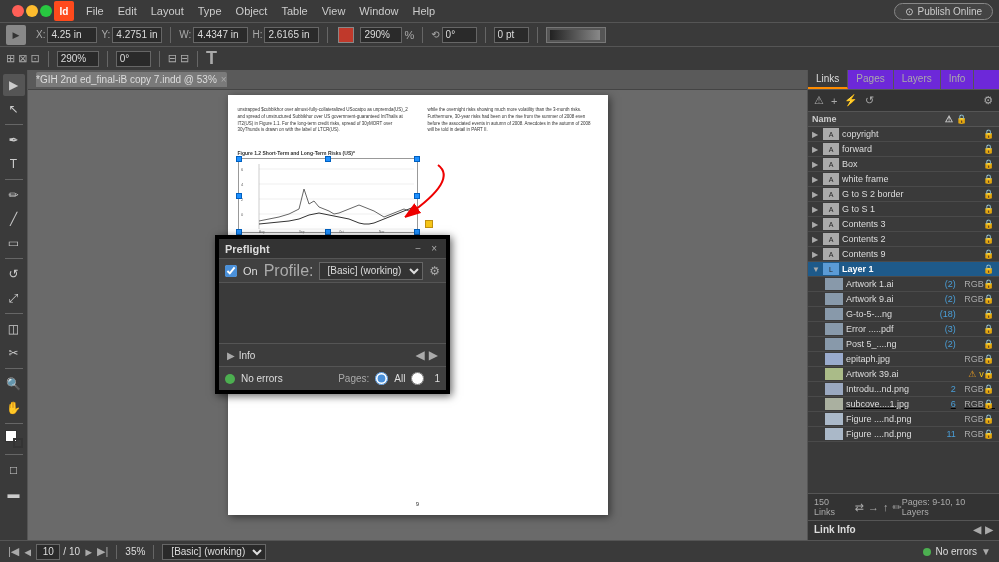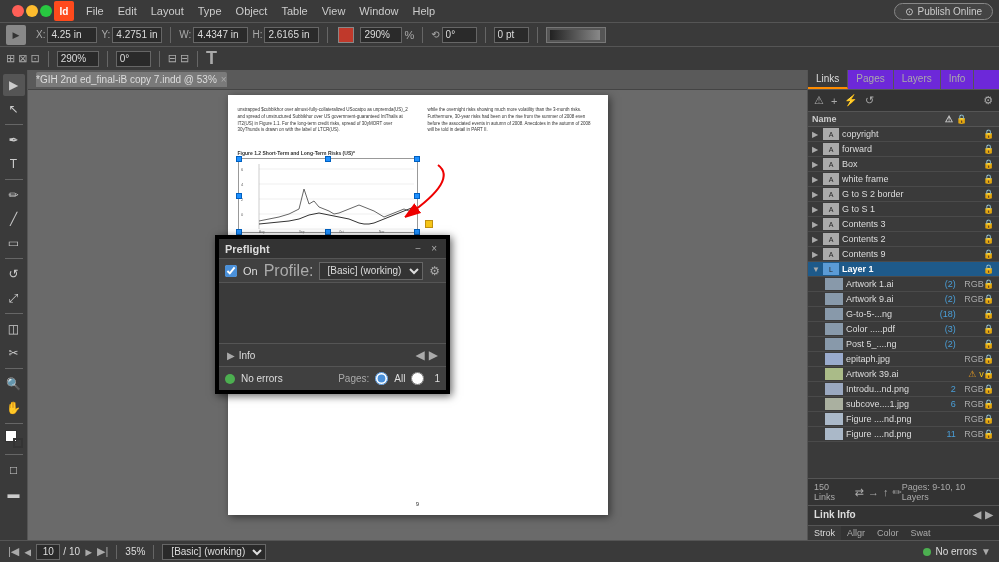--- a/index.html
+++ b/index.html
@@ -802,21 +802,21 @@
       </div>
       <div class="link-row" style="padding-left:14px;">
         <span class="link-icon" style="background:#8899aa;width:18px;height:12px;"></span>
         <span class="link-name">G-to-5-...ng</span>
         <span class="link-badge">(18)</span>
         <span class="link-type"></span>
         <span class="link-lock">🔒</span>
       </div>
       <div class="link-row" style="padding-left:14px;">
         <span class="link-icon" style="background:#8899aa;width:18px;height:12px;"></span>
-        <span class="link-name">Color .....pdf</span>
+        <span class="link-name">Error .....pdf</span>
         <span class="link-badge">(3)</span>
         <span class="link-type"></span>
         <span class="link-lock">🔒</span>
       </div>
       <div class="link-row" style="padding-left:14px;">
         <span class="link-icon" style="background:#8899aa;width:18px;height:12px;"></span>
         <span class="link-name">Post 5_....ng</span>
         <span class="link-badge">(2)</span>
         <span class="link-type"></span>
         <span class="link-lock">🔒</span>
@@ -835,21 +835,21 @@
         <span class="link-badge" style="color:#f5c518;">v</span>
         <span class="link-lock">🔒</span>
       </div>
       <div class="link-row" style="padding-left:14px;">
         <span class="link-icon" style="background:#9aa8c0;width:18px;height:12px;"></span>
         <span class="link-name">Introdu...nd.png</span>
         <span class="link-badge">2</span>
         <span class="link-type">RGB</span>
         <span class="link-lock">🔒</span>
       </div>
-      <div class="link-row" style="padding-left:14px;">
+      <div class="link-row" style="padding-left:14px;text-decoration:underline;">
         <span class="link-icon" style="background:#aab0a0;width:18px;height:12px;"></span>
         <span class="link-name">subcove....1.jpg</span>
         <span class="link-badge">6</span>
         <span class="link-type">RGB</span>
         <span class="link-lock">🔒</span>
       </div>
       <div class="link-row" style="padding-left:14px;">
         <span class="link-icon" style="background:#aab8c8;width:18px;height:12px;"></span>
         <span class="link-name">Figure ....nd.png</span>
         <span class="link-badge"></span>
@@ -880,26 +880,20 @@
     <div id="link-info-section">
       <div class="link-info-title">
         <span>Link Info</span>
         <div class="link-info-nav">
           <span class="link-info-btn">◀</span>
           <span class="link-info-btn">▶</span>
         </div>
       </div>
     </div>
 
-    <div id="bottom-right-tabs">
-      <div class="bottom-right-tab active">Strok</div>
-      <div class="bottom-right-tab">Allgr</div>
-      <div class="bottom-right-tab">Color</div>
-      <div class="bottom-right-tab">Swat</div>
-    </div>
 
   </div>
 </div>
 
 <div id="statusbar">
   <div class="status-nav">
     <span class="status-nav-btn">|◀</span>
     <span class="status-nav-btn">◄</span>
     <input style="width: 24px; height: 16px; background: rgb(42, 42, 42); border: 1px solid rgb(102, 102, 102); color: rgb(221, 221, 221); font-size: 10px; text-align: center;" value="10">
     <span class="status-page">/</span>

